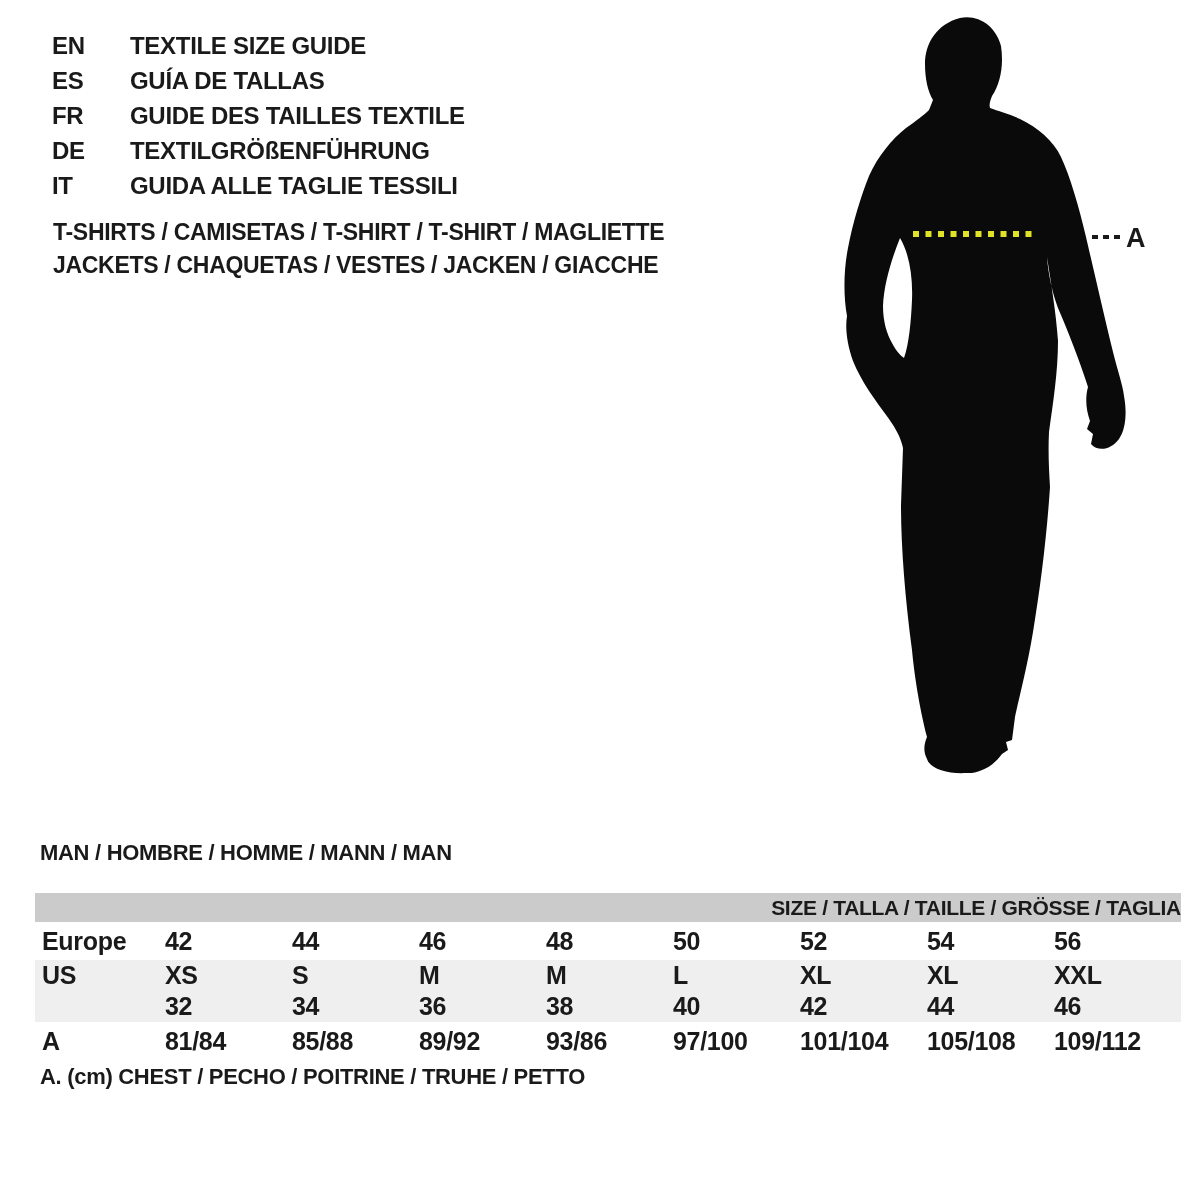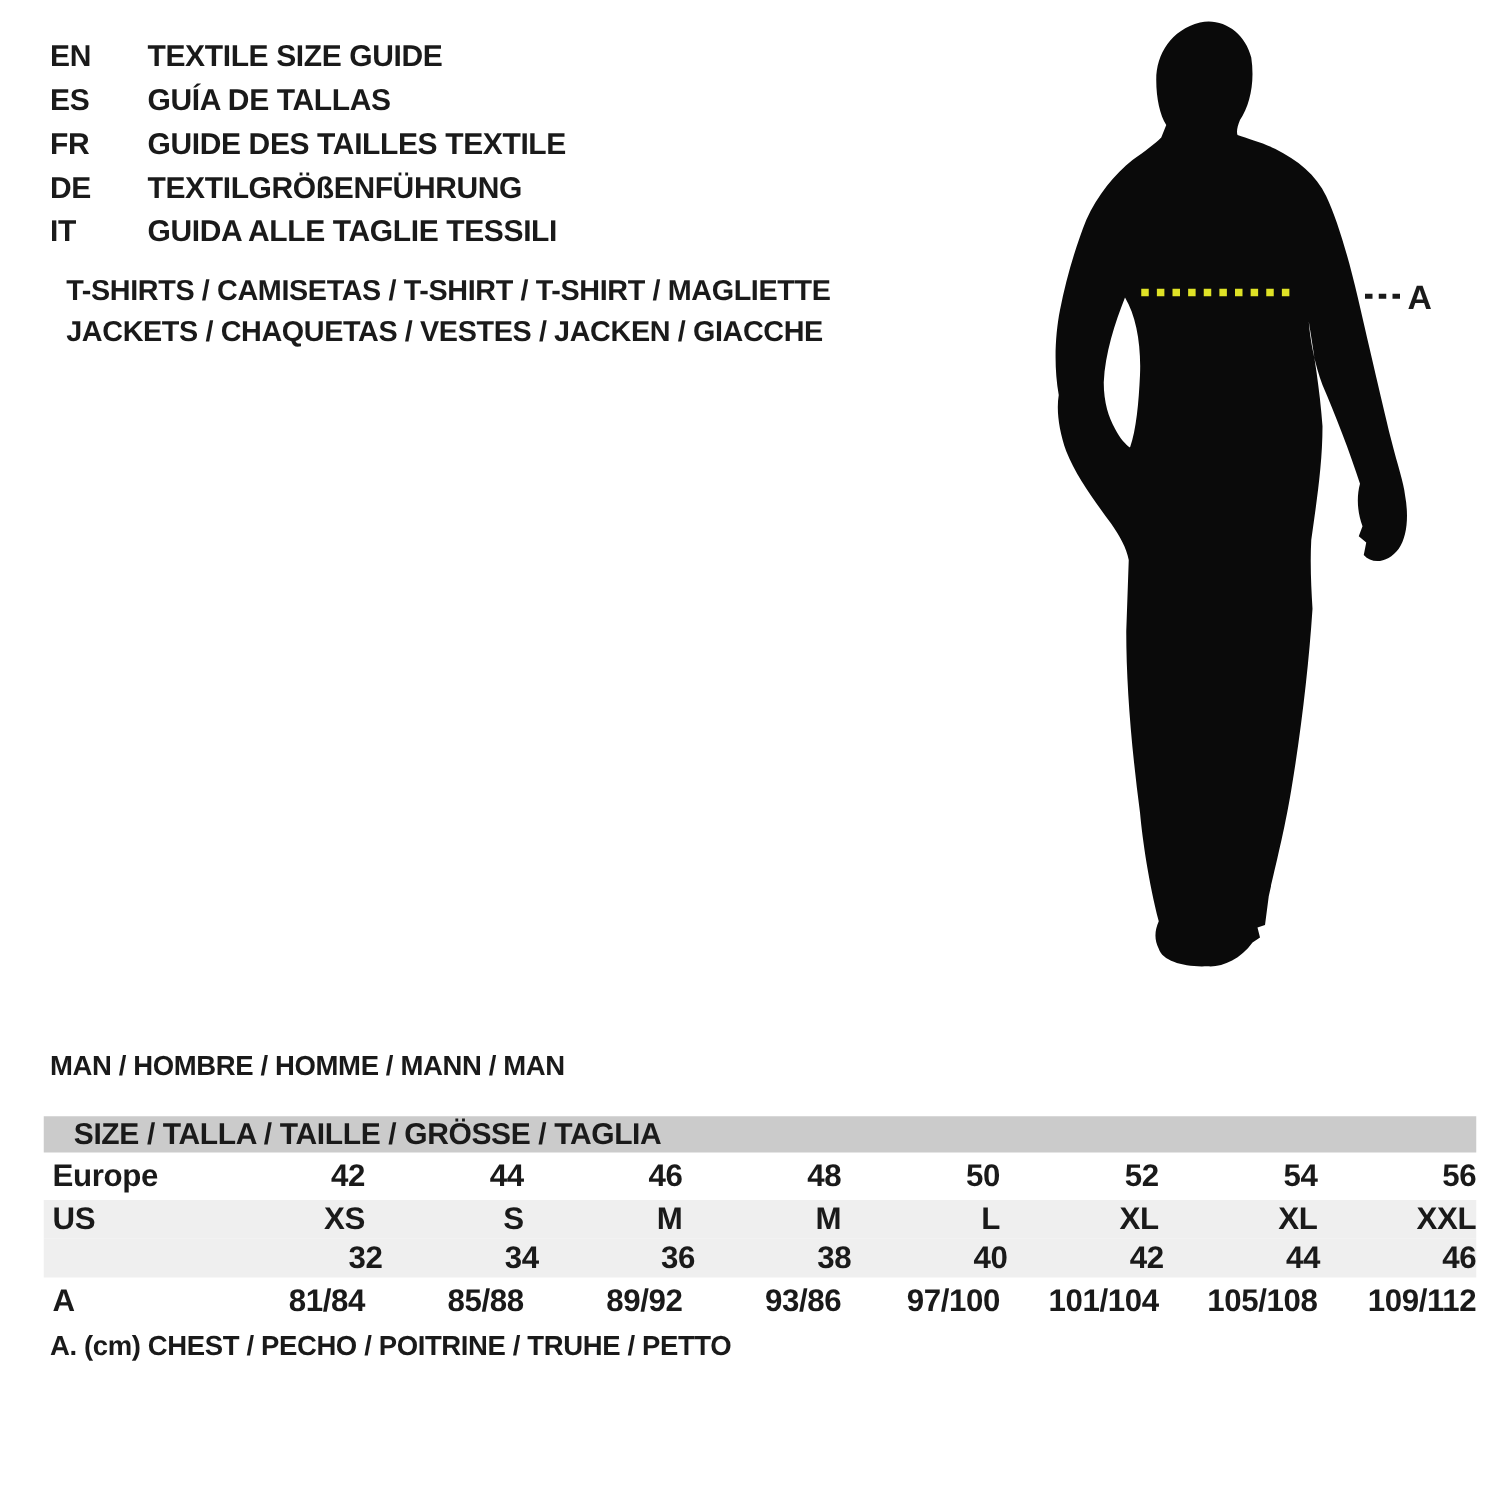--- a/index.html
+++ b/index.html
@@ -3,38 +3,38 @@
 <meta charset="utf-8">
 <style>
   html,body { margin:0; padding:0; background:#ffffff; }
   .page {
     position:relative; width:1200px; height:1200px; overflow:hidden;
     background:#ffffff; color:#1a1a1a;
     font-family:"Liberation Sans", sans-serif; font-weight:bold;
     letter-spacing:-0.3px;
   }
   
-  .lang-list { position:absolute; left:40px; top:28px; }
+  .lang-list { position:absolute; left:52px; top:28px; }
   .lang-row { display:flex; height:35px; line-height:35px; font-size:24px; }
   .lang-code { display:inline-block; width:78px; }
   
   .product-types { position:absolute; left:40px; top:216px; font-size:23px; line-height:33px; white-space:nowrap;margin-left:13px; }
   
   .figure { position:absolute; left:820px; top:0px; width:340px; height:800px; }
   
   .section-heading { position:absolute; left:40px; top:840px; font-size:22px; white-space:nowrap; }
   
   .size-table { position:absolute; left:35px; top:893px; width:1146px; }
-  .table-header { height:29px; line-height:29px; background:#cbcbcb; font-size:24px; padding-left:24px; }
+  .table-header { height:29px; line-height:29px; background:#cbcbcb; font-size:21px; padding-left:24px;text-align:right; }
   .trow { display:grid; grid-template-columns:130px repeat(8,1fr); align-items:center; font-size:25px; }
-  .trow .cell { text-align:right; }
+  .trow .cell { text-align:left; }
   .trow .rlabel { text-align:left; padding-left:7px; }
   .r-europe { height:38px; }
   .r-us    { height:31px; background:#efefef; }
-  .r-num   { height:31px; background:#efefef;padding-left:16px; }
+  .r-num   { height:31px; background:#efefef; }
   .r-a     { height:38px; }
   
   .footnote { position:absolute; left:40px; top:1064px; font-size:22px; white-space:nowrap; }
 </style>
 </head>
 <body>
 
 <div class="page">
 
   <div class="lang-list">

